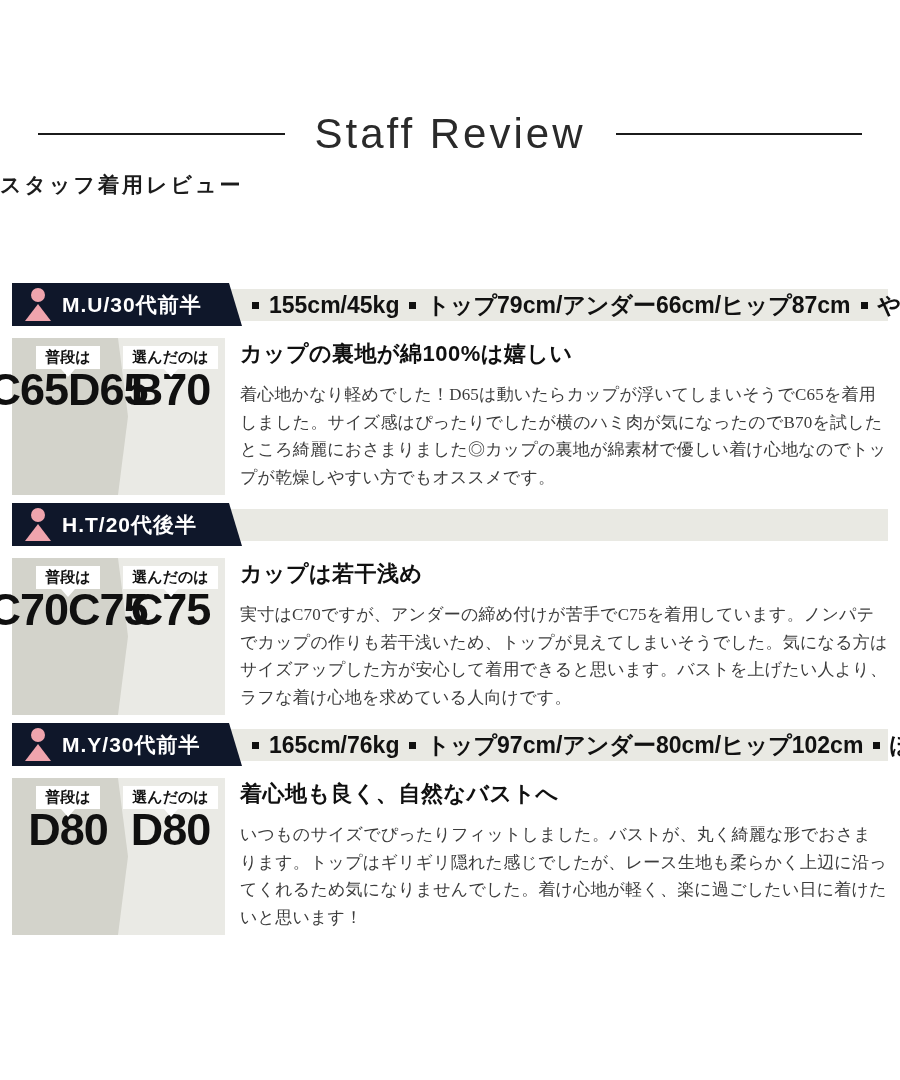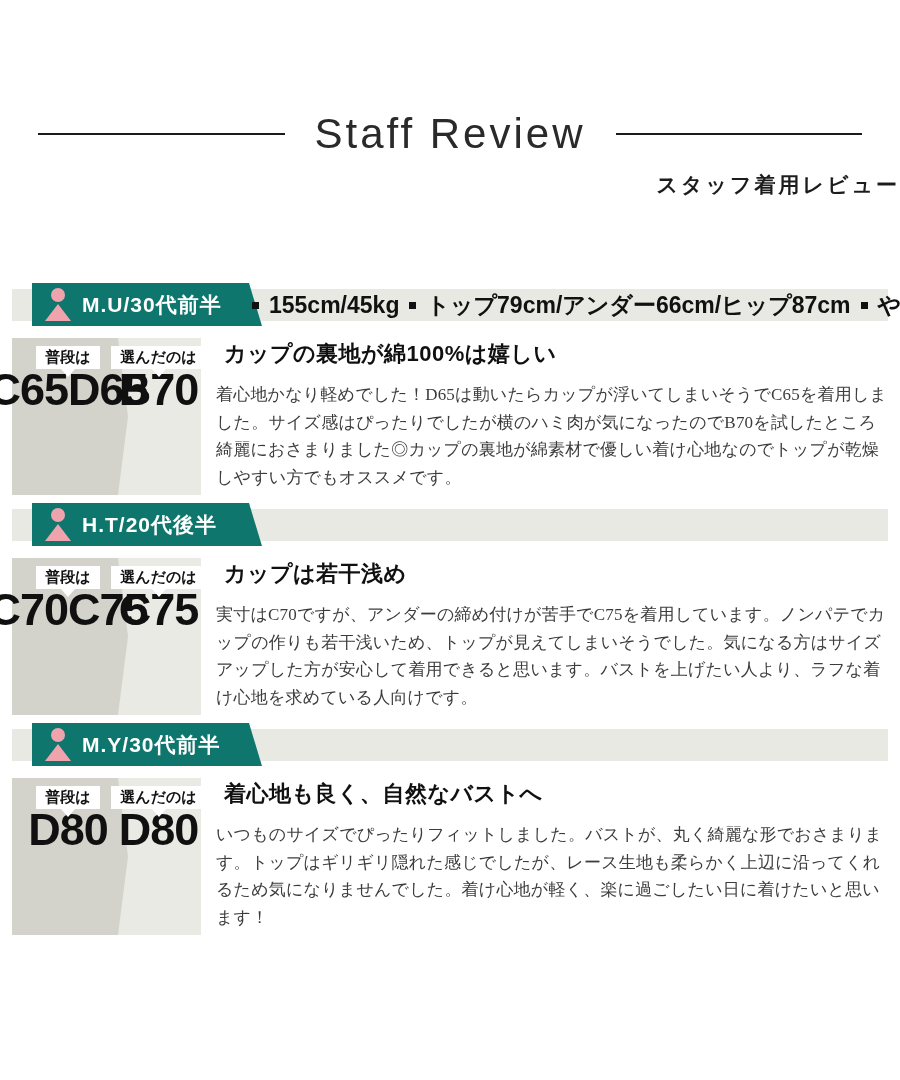--- a/index.html
+++ b/index.html
@@ -4,58 +4,58 @@
 <style>
   * { box-sizing: border-box; margin: 0; padding: 0; }
   html,body { width:900px; background:#ffffff; font-family:"Liberation Sans","DejaVu Sans",sans-serif; }
   .page { width:900px; height:1080px; overflow:hidden; background:#fff; }
 
   
   .top { padding-top:110px; }
   .title-row { display:flex; align-items:center; padding:0 38px; gap:30px; }
   .rule { flex:1; height:2px; background:#1b1b1b; }
   .main-title { font-size:42px; font-weight:400; letter-spacing:3px; color:#2a2a2a; white-space:nowrap; }
-  .subtitle { text-align:right; font-size:21px; font-weight:bold; letter-spacing:3px; color:#1c1c1c; margin-top:13px; }
+  .subtitle { text-align:left; font-size:21px; font-weight:bold; letter-spacing:3px; color:#1c1c1c; margin-top:13px; }
 
   
   .reviews { margin-top:84px; padding:0 12px; }
   .review { margin-bottom:8px; }
 
   .rev-header { position:relative; height:43px; }
   .band { position:absolute; left:0; right:0; top:6px; bottom:5px; background:#e9e9e3; }
-  .black-tab { position:absolute; left:0; top:0; bottom:0; width:230px; background:#0f766e;
+  .black-tab { position:absolute; left:0; top:0; bottom:0; width:230px; background:#0f172a;
                clip-path:polygon(0 0, calc(100% - 13px) 0, 100% 100%, 0 100%);
-               display:flex; align-items:center; padding-left:13px; gap:11px;margin-left:20px; }
+               display:flex; align-items:center; padding-left:13px; gap:11px; }
   .person { position:relative; width:26px; height:33px; flex-shrink:0; }
   .person .p-head { position:absolute; top:0; left:50%; transform:translateX(-50%); width:14px; height:14px; border-radius:50%; background:#efa4ad; }
   .person .p-body { position:absolute; bottom:0; left:0; width:26px; height:17px; background:#efa4ad;
                     clip-path:polygon(50% 0, 100% 100%, 0 100%); }
   .rev-name { color:#ffffff; font-weight:bold; font-size:21px; letter-spacing:1px; white-space:nowrap; }
   .stats { position:absolute; left:240px; right:6px; top:6px; bottom:5px; display:flex; align-items:center; gap:10px;
            font-weight:bold; font-size:23px; color:#111; white-space:nowrap; }
   .sq { width:7px; height:7px; background:#111; flex-shrink:0; }
 
   .rev-content { display:flex; gap:15px; margin-top:12px; min-height:157px; }
 
   
-  .panel { position:relative; width:189px; height:157px; background:#eaeae5; flex-shrink:0; }
+  .panel { position:relative; width:213px; height:157px; background:#eaeae5; flex-shrink:0; }
   .panel-dark { position:absolute; left:0; top:0; bottom:0; width:116px; background:#d3d3cb;
                 clip-path:polygon(0 0, calc(100% - 10px) 0, 100% 50%, calc(100% - 10px) 100%, 0 100%); }
   .col { position:absolute; top:0; bottom:0; display:flex; flex-direction:column; align-items:center; padding-top:8px; }
   .col-usually { left:0; width:112px; }
   .col-chosen  { left:104px; right:0; }
   .bubble { position:relative; background:#ffffff; color:#111; font-weight:bold; font-size:15px; padding:2px 9px; white-space:nowrap; }
   .bubble::after { content:""; position:absolute; top:100%; left:50%; transform:translateX(-50%);
                    border:7px solid transparent; border-top:8px solid #ffffff; border-bottom:0; }
   .size-wrap { flex:1; display:flex; justify-content:center; padding-bottom:8px; }
   .size-line { font-weight:bold; font-size:45px; line-height:0.95; letter-spacing:-1px; color:#101010; text-align:center; }
 
   
   .rev-text { flex:1; padding-top:1px; }
-  .rev-title { font-size:22px; font-weight:bold; color:#101010; letter-spacing:0.5px; margin-bottom:12px;margin-left:8px; }
+  .rev-title { font-size:22px; font-weight:bold; color:#101010; letter-spacing:0.5px; margin-bottom:12px; }
   .rev-body { font-size:17px; line-height:1.63; color:#3c3c3c; letter-spacing:0.2px;font-family:Liberation Serif, serif; }
 </style>
 </head>
 <body>
 
 <div class="page">
 
   <div class="top">
     <div class="title-row">
       <span class="rule"></span>
@@ -148,20 +148,28 @@
     <section class="review">
       <div class="rev-header">
         <div class="band"></div>
         <div class="black-tab">
           <span class="person">
               <span class="p-head"></span>
               <span class="p-body"></span>
             </span>
           <span class="rev-name">M.Y/30代前半</span>
         </div>
+        <div class="stats">
+          <span class="sq"></span>
+          <span>165cm/76kg</span>
+          <span class="sq"></span>
+          <span>トップ97cm/アンダー80cm/ヒップ102cm</span>
+          <span class="sq"></span>
+          <span>ぽっちゃり</span>
+        </div>
       </div>
       <div class="rev-content">
         <div class="panel">
           <div class="panel-dark"></div>
           <div class="col col-usually">
             <div class="bubble">普段は</div>
             <div class="size-wrap">
               <div class="size-line">D80</div>
             </div>
           </div>

